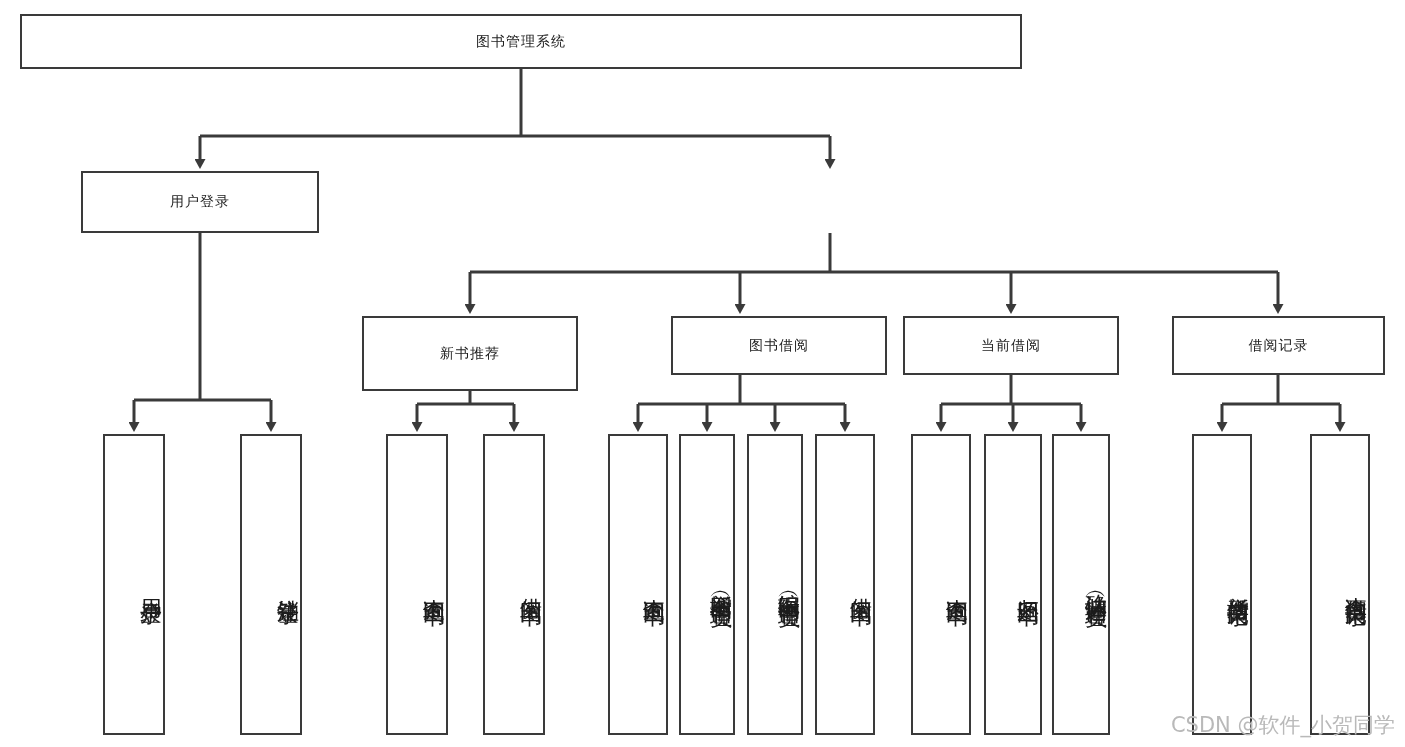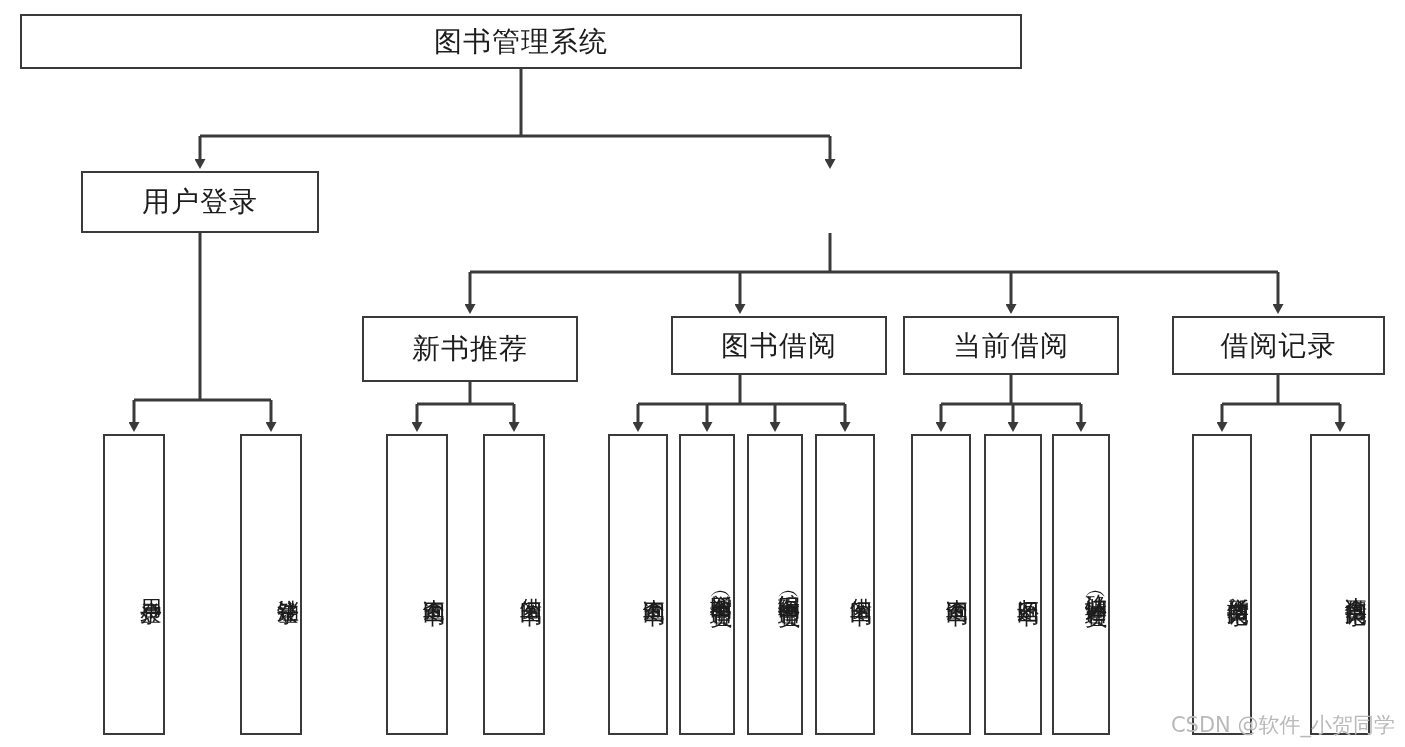--- a/index.html
+++ b/index.html
@@ -30,21 +30,21 @@
     position: absolute;
     box-sizing: border-box;
     border: 2px solid #3a3a3a;
     background: #ffffff;
     display: flex;
     align-items: center;
     justify-content: center;
     color: #1c1c1c;
   }
   .node.horiz {
-    font-size: 28px;
+    font-size: 14px;
     letter-spacing: 1px;
   }
   .node.vert {
     writing-mode: vertical-rl;
     text-orientation: upright;
     font-size: 22px;
     line-height: 1.12;
     letter-spacing: 2px;
     padding: 6px 0;
     align-items: flex-start;
@@ -122,21 +122,21 @@
   </svg>
 
   <div class="node horiz" style="left:20px; top:14px; width:1002px; height:55px;">
     <span>图书管理系统</span>
   </div>
 
   <div class="node horiz" style="left:81px; top:171px; width:238px; height:62px;">
     <span>用户登录</span>
   </div>
 
-  <div class="node horiz" style="left:362px; top:316px; width:216px; height:66px;font-family:Liberation Mono, monospace;">
+  <div class="node horiz" style="left:362px; top:316px; width:216px; height:75px;font-family:Liberation Mono, monospace;">
     <span>新书推荐</span>
   </div>
   <div class="node horiz" style="left:632px; top:316px; width:216px; height:59px;margin-left:39px;">
     <span>图书借阅</span>
   </div>
   <div class="node horiz" style="left:903px; top:316px; width:216px; height:59px;">
     <span>当前借阅</span>
   </div>
   <div class="node horiz" style="left:1172px; top:316px; width:213px; height:59px;">
     <span>借阅记录</span>

